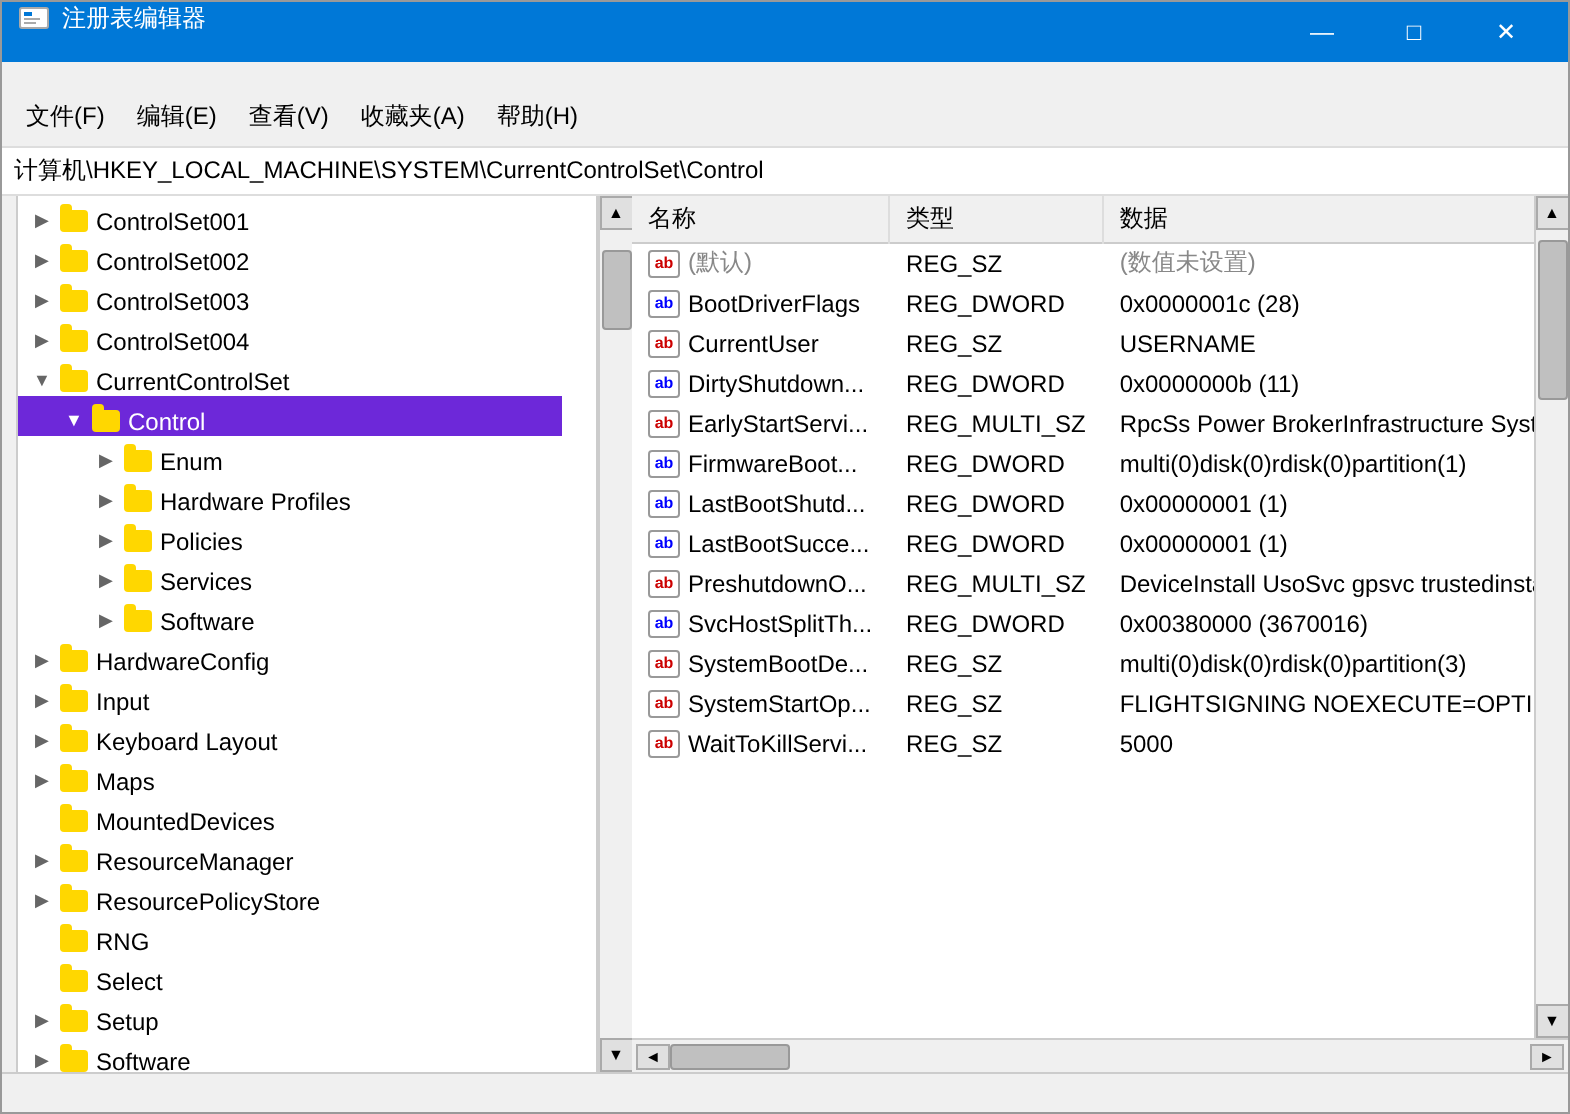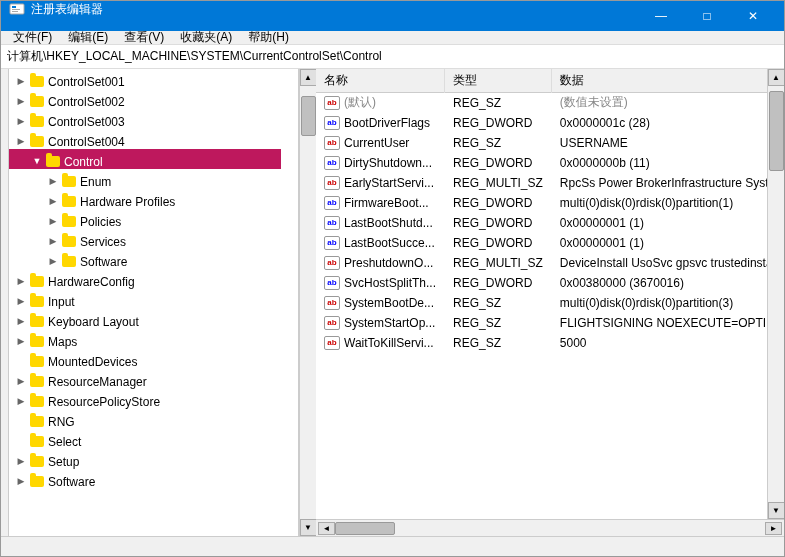--- a/index.html
+++ b/index.html
@@ -47,26 +47,27 @@
       height: 30px;
       display: flex;
       align-items: center;
       justify-content: center;
       cursor: pointer;
       font-size: 12px;
       color: white;
     }
     .menu-bar {
       background: #f0f0f0;
-      height: 14px;
+      height: 30px;
       display: flex;
       align-items: center;
       padding: 0 4px;
       border-bottom: 1px solid #ddd;
       flex-shrink: 0;
+      margin-top: 13px;
     }
     .menu-item {
       padding: 2px 8px;
       cursor: pointer;
       font-size: 12px;
     }
     .address-bar {
       background: white;
       height: 24px;
       display: flex;
@@ -95,21 +96,21 @@
       position: relative;
     }
     .tree-item {
       display: flex;
       align-items: flex-end;
       height: 20px;
       cursor: pointer;
       white-space: nowrap;
       padding-right: 17px;
     }
-    .tree-item.selected { background: #be185d; color: white; }
+    .tree-item.selected { background: #6d28d9; color: white; }
     .tree-item.selected .tree-label { color: white; }
     .tree-arrow {
       width: 16px;
       height: 16px;
       display: flex;
       align-items: center;
       justify-content: center;
       flex-shrink: 0;
       font-size: 9px;
       color: #666;
@@ -382,20 +383,27 @@
         </div>
 
         <div class="tree-item indent-1">
           <span class="tree-arrow closed"></span>
           <span class="tree-icon">
               <div class="folder-icon"></div>
             </span>
           <span class="tree-label">ControlSet004</span>
         </div>
 
+        <div class="tree-item indent-1">
+          <span class="tree-arrow open"></span>
+          <span class="tree-icon">
+              <div class="folder-open-icon"></div>
+            </span>
+          <span class="tree-label">CurrentControlSet</span>
+        </div>
 
         <div class="tree-item indent-2 selected">
           <span class="tree-arrow open" style="color:white;"></span>
           <span class="tree-icon">
               <div class="folder-open-icon"></div>
             </span>
           <span class="tree-label">Control</span>
         </div>
 
         <div class="tree-item indent-3">

